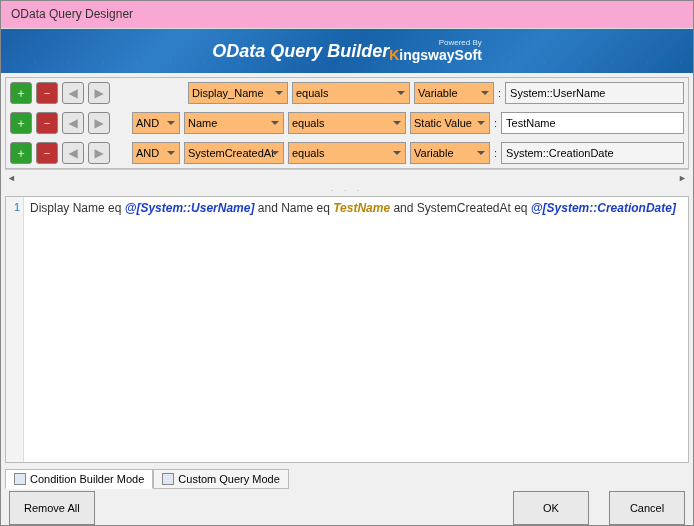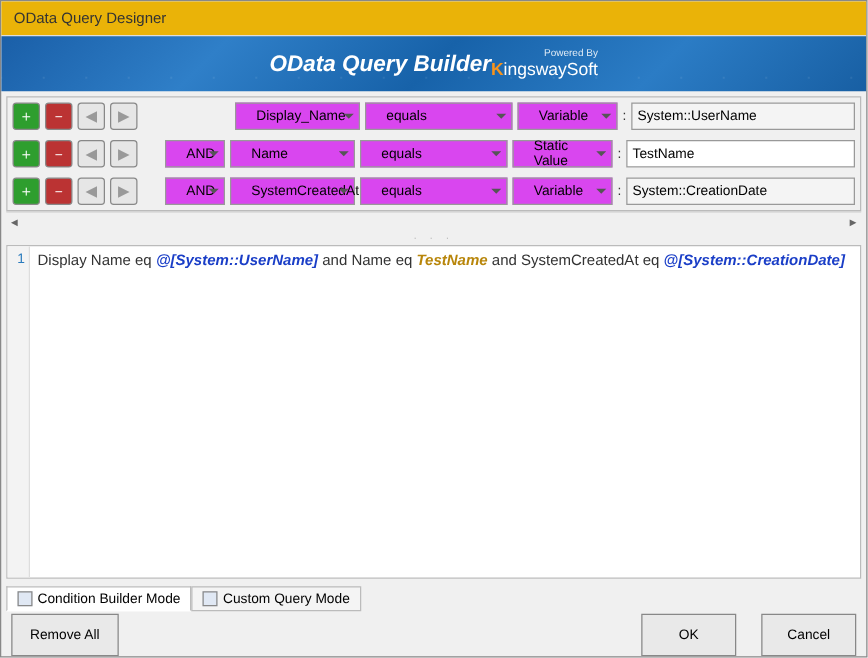--- a/index.html
+++ b/index.html
@@ -1,17 +1,17 @@
 <!DOCTYPE html>
 <html><head>
 <meta charset="utf-8">
 <style>
 * { box-sizing: border-box; margin: 0; padding: 0; font-family: "Segoe UI", Tahoma, sans-serif; }
 body { width: 694px; height: 526px; background: #f0f0f0; border: 1px solid #888; overflow: hidden; display: flex; flex-direction: column; }
-.titlebar { height: 28px; background: #eab308; color: #333; font-size: 12px; padding: 6px 10px; border-bottom: 1px solid #ddd; }
+.titlebar { height: 28px; background: #f9a8d4; color: #333; font-size: 12px; padding: 6px 10px; border-bottom: 1px solid #ddd; }
 .banner {
   height: 44px;
   background: linear-gradient(135deg,#1a5fa8 0%,#2f7fc8 25%,#1762a9 50%,#2b7cc5 75%,#185fa3 100%);
   color: #fff; display: flex; align-items: center; justify-content: center;
   padding: 0 10px; position: relative; overflow: hidden;
 }
 .banner::before{
   content:""; position:absolute; inset:0;
   background-image:
     linear-gradient(60deg, rgba(255,255,255,.08) 1px, transparent 1px),
@@ -23,21 +23,21 @@
 .brand .p { font-size:8px; opacity:.85;}
 .brand .k { font-size:14px; font-weight:bold; }
 .brand .k span{ color:#f7941d;}
 .builder { border: 1px solid #bbb; margin: 4px 4px 0 4px; }
 .row { display: flex; align-items: center; gap: 4px; padding: 4px; }
 .sbtn { width:22px; height:22px; border:1px solid #888; border-radius:3px; display:flex; align-items:center; justify-content:center; font-size:12px; user-select:none; cursor:pointer;}
 .sbtn.green{ background:#2e9e2e; color:#fff;}
 .sbtn.red{ background:#b33; color:#fff;}
 .sbtn.dis{ background:#e6e6e6; color:#999; cursor:default;}
 .spacer-narrow{ width:14px;}
-.dd { height:22px; border:1px solid #999; background:#d946ef; font-size:11px; padding:0 16px 0 16px; display:flex; align-items:center; position:relative; cursor:pointer;}
+.dd { height:22px; border:1px solid #999; background:#fdba74; font-size:11px; padding:0 16px 0 3px; display:flex; align-items:center; position:relative; cursor:pointer;}
 .dd::after{ content:""; position:absolute; right:4px; top:50%; transform:translateY(-50%); border:4px solid transparent; border-top-color:#555; margin-top:2px;}
 .dd.logic{ width:48px;}
 .dd.field{ width:100px;}
 .dd.op{ width:118px;}
 .dd.vtype{ width:80px;}
 .colon{ font-size:11px; color:#333;}
 .valbox{ flex:1; height:22px; border:1px solid #999; font-size:11px; padding:0 4px; display:flex; align-items:center;}
 .valbox.ro{ background:#f4f4f4; }
 .valbox.edit{ background:#fff;}
 .hscroll{ height:16px; background:#f0f0f0; border-top:1px solid #ccc; display:flex; align-items:center; justify-content:space-between; padding:0 2px; margin:0 4px;}
@@ -58,21 +58,21 @@
 </style>
 </head>
 <body>
 
 <div class="titlebar">OData Query Designer</div>
 
 <div class="banner">
   <h1>OData Query Builder</h1>
   <div class="brand">
     <div class="p">Powered By</div>
-    <div class="k"><span>K</span><span style="color:#fff;font-weight:normal">ingswaySoft</span></div>
+    <div class="k"><span>K</span><span style="color:#fff;font-weight:bold">ingswaySoft</span></div>
   </div>
 </div>
 
 <div class="builder" id="builder">
     <div class="row">
       <div class="sbtn green">＋</div>
       <div class="sbtn red">－</div>
       <div class="sbtn dis">◀</div>
       <div class="sbtn dis">▶</div>
       <div class="spacer-narrow"></div>

